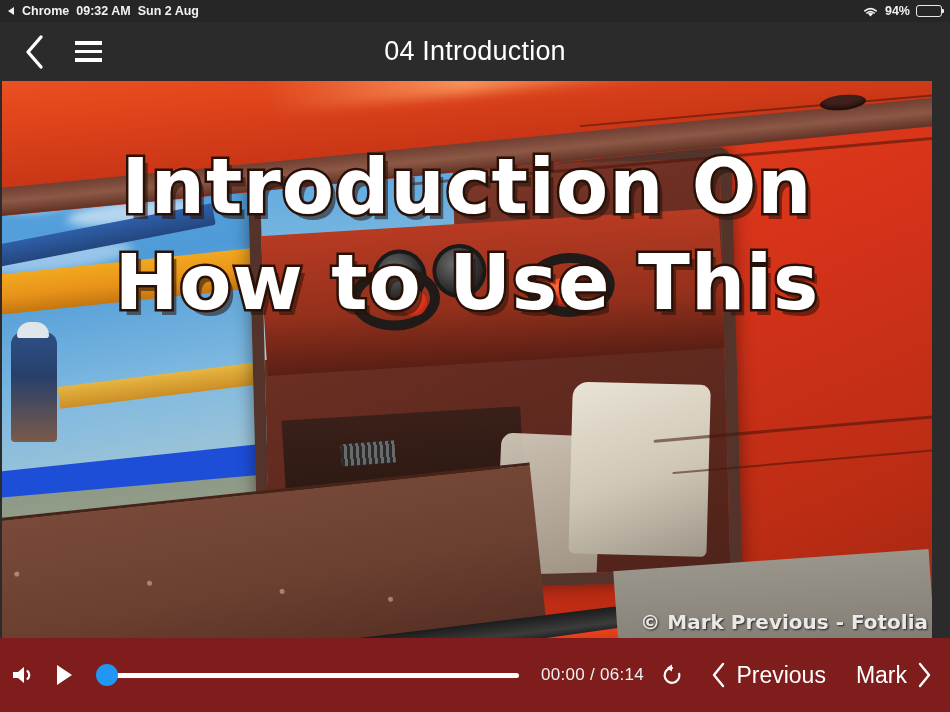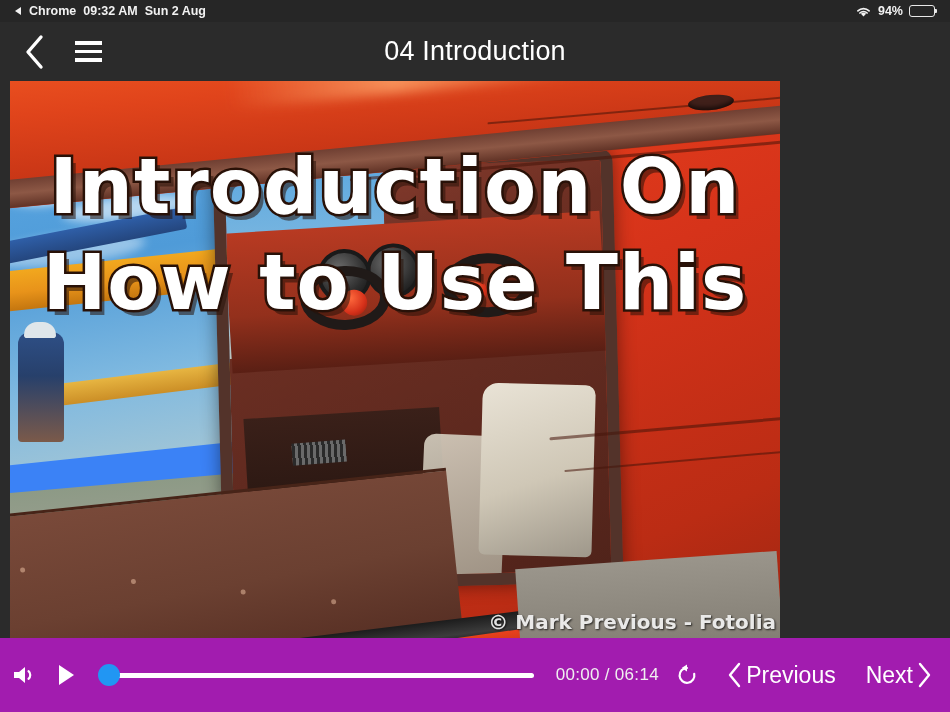--- a/index.html
+++ b/index.html
@@ -16,21 +16,21 @@
   }
 
   
   .statusbar {
     position: absolute; top: 0; left: 0;
     width: 950px; height: 22px;
     background: #262626;
     display: flex; align-items: center;
     color: #f2f2f2;
     font-size: 12.5px; font-weight: bold;
-    padding: 0 15px;
+    padding: 0 8px;
   }
   .sb-left { display: flex; align-items: center; gap: 7px; }
   .sb-backarrow {
     display: inline-block;
     width: 0; height: 0;
     border-top: 4.5px solid transparent;
     border-bottom: 4.5px solid transparent;
     border-right: 6px solid #f2f2f2;
     margin-right: 1px;
   }
@@ -86,24 +86,24 @@
     color: #fff;
     font-size: 27px;
     font-weight: 400;
     letter-spacing: 0.2px;
     pointer-events: none;
   }
 
   
   .stage {
     position: absolute;
-    left: 10px; top: 81px;
-    width: 770px; height: 557px;
+    left: 2px; top: 81px;
+    width: 930px; height: 557px;
     overflow: hidden;
-    background: #3b82f6;
+    background: #1d4ed8;
   }
   .vid {
     position: absolute; inset: 0;
     overflow: hidden;
   }
 
   
   .sky {
     position: absolute;
     left: -4%; top: 4%;
@@ -375,21 +375,21 @@
     white-space: nowrap;
     opacity: .92;
     pointer-events: none;
   }
 
   
   .controls {
     position: absolute;
     left: 0; bottom: 0;
     width: 950px; height: 74px;
-    background: #a21caf;
+    background: #7f1d1d;
     display: flex; align-items: center;
   }
   .ctl-btn {
     display: flex; align-items: center; justify-content: center;
     cursor: pointer;
   }
   .btn-volume { width: 44px; height: 44px; margin-left: 4px; }
   .btn-play   { width: 44px; height: 44px; margin-left: 2px; }
 
   .slider {
@@ -421,21 +421,21 @@
     letter-spacing: .3px;
     white-space: nowrap;
   }
   .btn-replay { width: 40px; height: 40px; margin-left: 10px; }
 
   .nav-grp {
     display: flex; align-items: center;
     margin-left: 14px;
   }
   .navlink {
-    display: flex; align-items: center; gap: 4px;
+    display: flex; align-items: center; gap: 10px;
     color: #ffffff;
     font-size: 23px;
     padding: 4px 8px;
     cursor: pointer;
     white-space: nowrap;
   }
   .navlink.next { margin-left: 14px; margin-right: 10px; }
   svg { display: block; }
 </style>
 </head>
@@ -569,21 +569,21 @@
     </div>
 
     <div class="nav-grp">
       <div class="navlink prev">
         <svg width="15" height="26" viewBox="0 0 15 26">
           <path d="M12 2 L3 13 L12 24" stroke="#ffffff" stroke-width="2.4" fill="none" stroke-linecap="round" stroke-linejoin="round"></path>
         </svg>
         <span>Previous</span>
       </div>
       <div class="navlink next">
-        <span>Next</span>
+        <span>Mark</span>
         <svg width="15" height="26" viewBox="0 0 15 26">
           <path d="M3 2 L12 13 L3 24" stroke="#ffffff" stroke-width="2.4" fill="none" stroke-linecap="round" stroke-linejoin="round"></path>
         </svg>
       </div>
     </div>
   </div>
 
 </div>
 
 </body></html>

